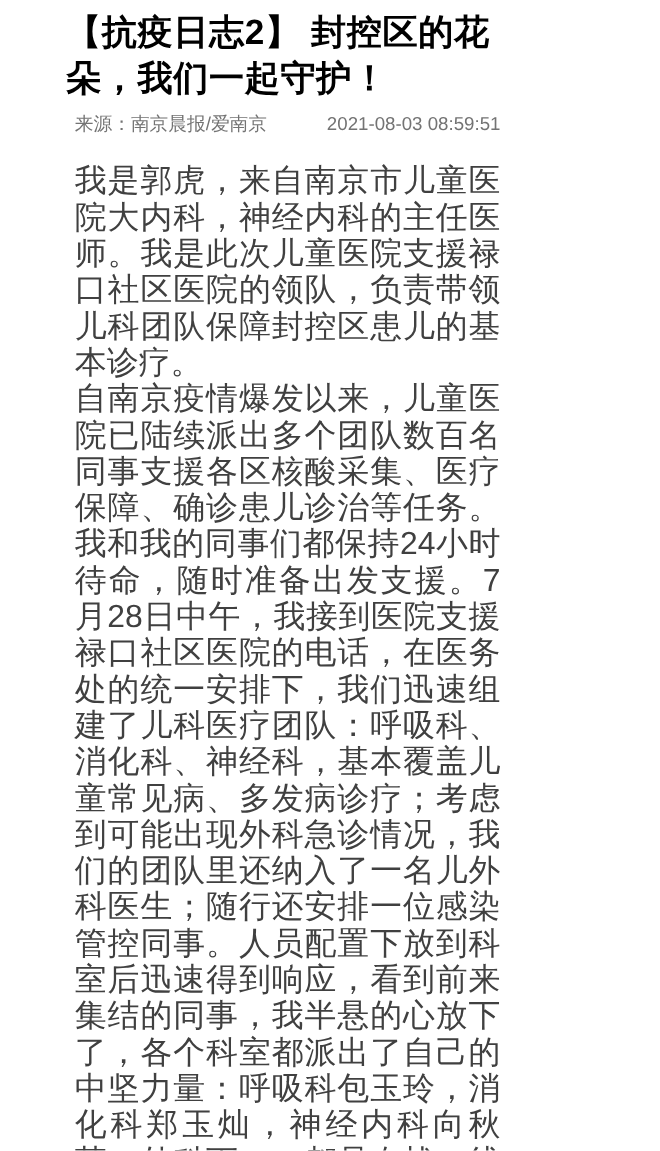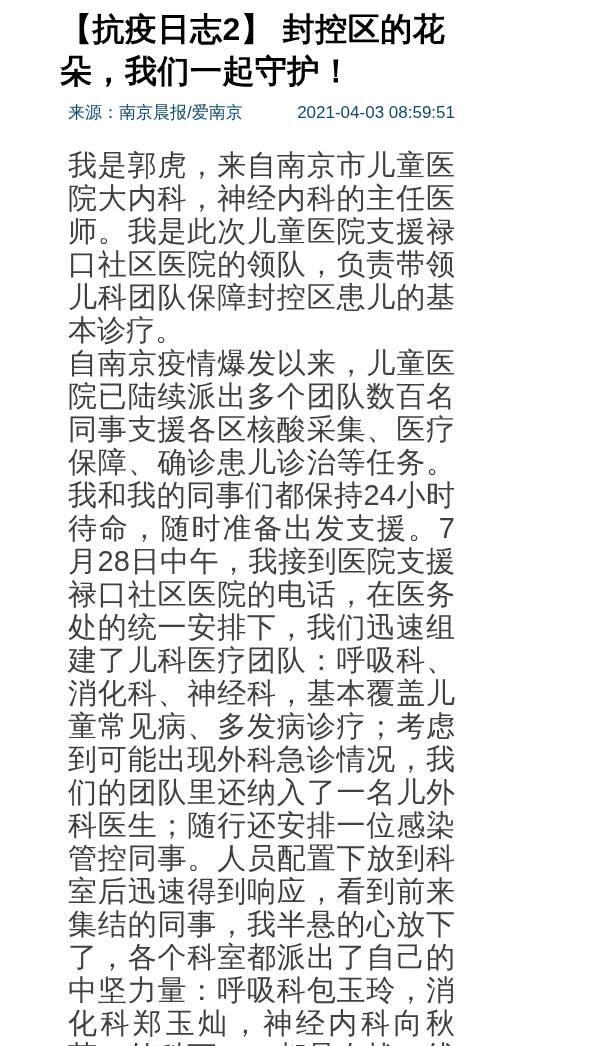--- a/index.html
+++ b/index.html
@@ -27,21 +27,21 @@
     letter-spacing: 0.5px;
     text-align: left;
   }
   .article-meta {
     margin-top: 11px;
     display: flex;
     justify-content: space-between;
     align-items: baseline;
     font-size: 17px;
     line-height: 20px;
-    color: #0c4a6e;
+    color: #737373;
   }
   .article-body {
     margin-top: 26px;
     font-size: 29px;
     line-height: 33px;
     color: #404040;
     text-align: justify;
     text-justify: inter-ideograph;
   }
   .article-body p {
@@ -50,20 +50,20 @@
   }
 </style>
 </head>
 <body>
 
 <div class="page">
   <h1 class="article-title">【抗疫日志2】 封控区的花朵，我们一起守护！</h1>
 
   <div class="article-meta">
     <span class="article-source">来源：南京晨报/爱南京</span>
-    <span class="article-date">2021-04-03 08:59:51</span>
+    <span class="article-date">2021-08-03 08:59:51</span>
   </div>
 
   <div class="article-body">
     <p>我是郭虎，来自南京市儿童医院大内科，神经内科的主任医师。我是此次儿童医院支援禄口社区医院的领队，负责带领儿科团队保障封控区患儿的基本诊疗。</p>
     <p>自南京疫情爆发以来，儿童医院已陆续派出多个团队数百名同事支援各区核酸采集、医疗保障、确诊患儿诊治等任务。我和我的同事们都保持24小时待命，随时准备出发支援。7月28日中午，我接到医院支援禄口社区医院的电话，在医务处的统一安排下，我们迅速组建了儿科医疗团队：呼吸科、消化科、神经科，基本覆盖儿童常见病、多发病诊疗；考虑到可能出现外科急诊情况，我们的团队里还纳入了一名儿外科医生；随行还安排一位感染管控同事。人员配置下放到科室后迅速得到响应，看到前来集结的同事，我半悬的心放下了，各个科室都派出了自己的中坚力量：呼吸科包玉玲，消化科郑玉灿，神经内科向秋莲，外科丁一，都是奋战一线8-15年的主治医师、副主任医师。是的，这样的团队，就算让我们去负责一整个病房的普儿科疾病诊治，都是完全没有问题的。出发前黄松明书记的叮嘱严肃又温暖：“在统一指挥下做好封控区儿童医疗保障工作，并注意筛查潜在新冠患者，做好个人防护。有困难提出来，医院永远是你们的保障。”</p>
   </div>
 </div>
 
 </body></html>

